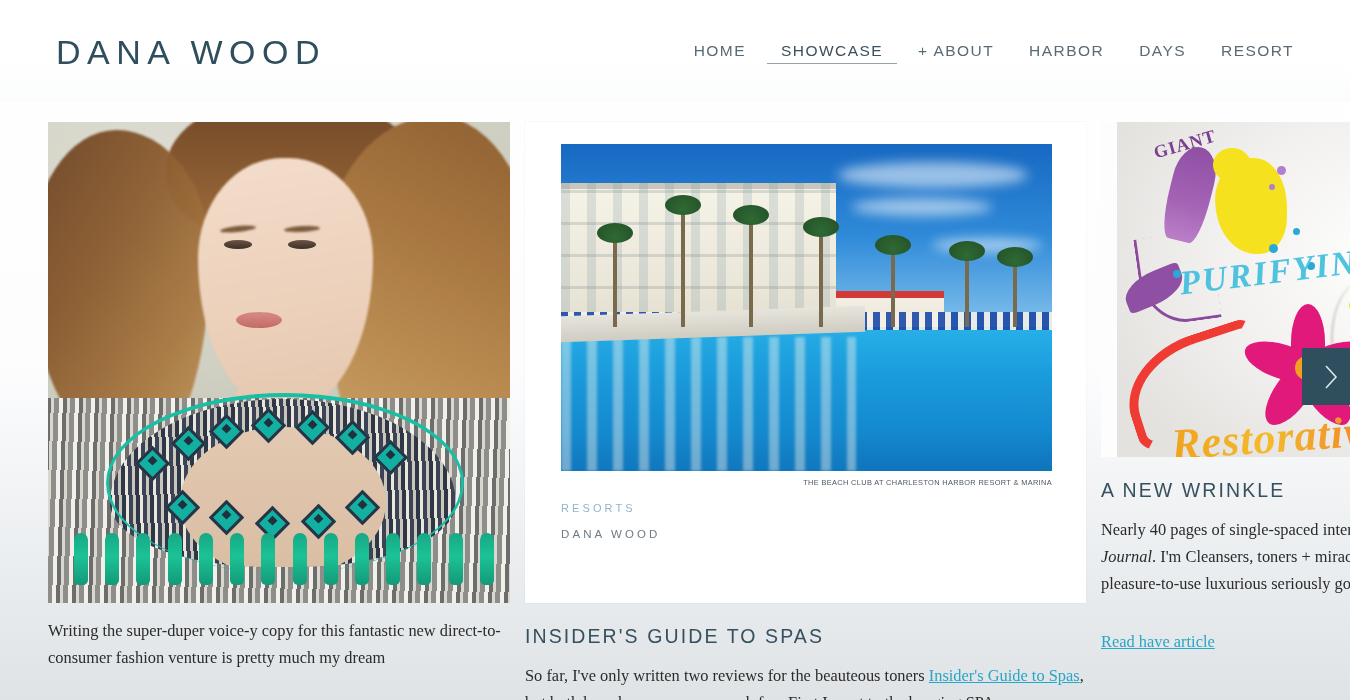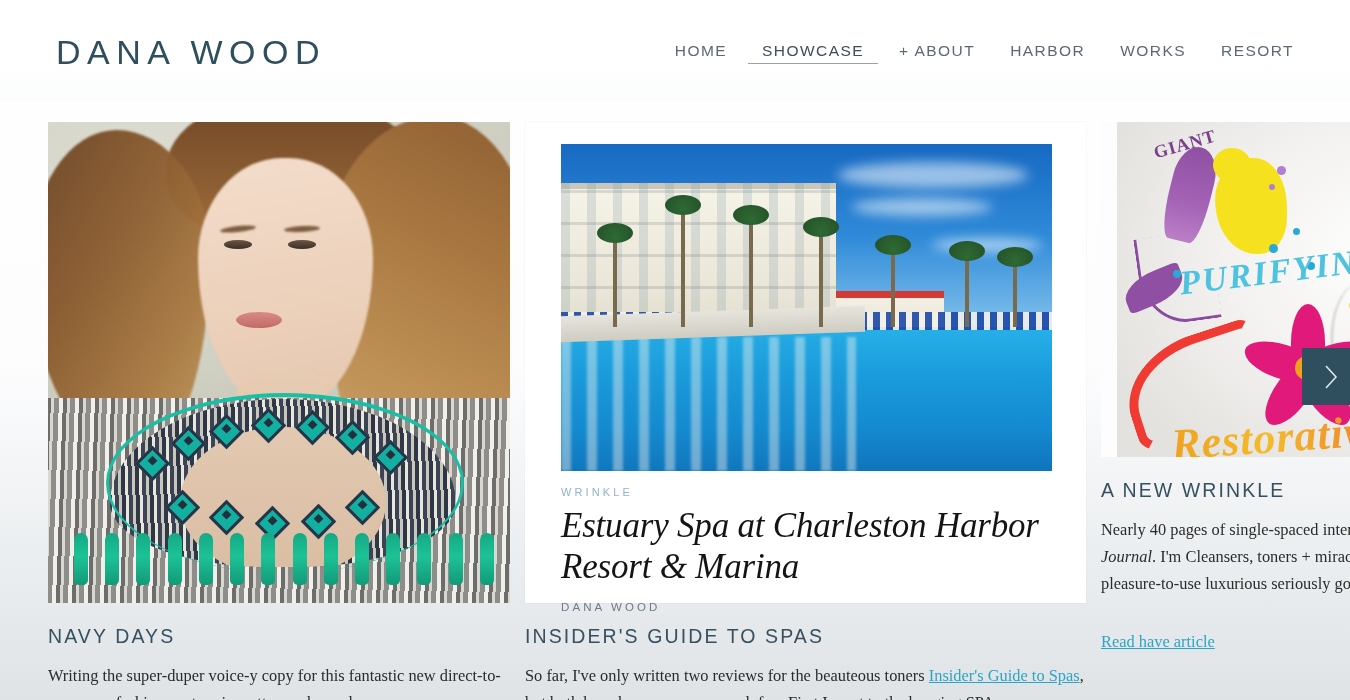--- a/index.html
+++ b/index.html
@@ -574,21 +574,21 @@
 
 <div class="page">
 
   <header class="site-header">
     <div class="logo">DANA WOOD</div>
     <nav class="nav">
       <a class="nav-item">HOME</a>
       <a class="nav-item active">SHOWCASE</a>
       <a class="nav-item">+ ABOUT</a>
       <a class="nav-item">HARBOR</a>
-      <a class="nav-item">WORKS</a>
+      <a class="nav-item">DAYS</a>
       <a class="nav-item">RESORT</a>
     </nav>
   </header>
 
   <div class="grid">
 
     <div class="col">
       <div class="photo-fashion">
         <div class="ff-bg"></div>
         <div class="ff-hair-top"></div>
@@ -654,21 +654,20 @@
           <span class="ff-tassel"></span>
             <span class="ff-tassel"></span>
           <span class="ff-tassel"></span>
             <span class="ff-tassel"></span>
           <span class="ff-tassel"></span>
             <span class="ff-tassel"></span>
         </div>
       </div>
 
       <div class="text-col1">
-        <h2 class="block-title">NAVY DAYS</h2>
         <p class="block-body">Writing the super-duper voice-y copy for this fantastic new direct-to-consumer fashion venture is pretty much my dream</p>
       </div>
     </div>
 
     <div class="col" style="width:561px;flex:0 0 561px;">
       <div class="mag-card">
         <div class="mag-photo">
           <div class="mp-sky"></div>
           <div class="mp-cloud1"></div>
           <div class="mp-cloud2"></div>
@@ -680,22 +679,22 @@
           <div class="mp-chairs"></div>
           <div class="mp-pooledge"></div>
           <div class="mp-palm" style="left:52px;  height:90px;"></div>
           <div class="mp-palm" style="left:120px; height:118px;"></div>
           <div class="mp-palm" style="left:188px; height:108px;"></div>
           <div class="mp-palm" style="left:258px; height:96px;"></div>
           <div class="mp-palm" style="left:330px; height:78px;"></div>
           <div class="mp-palm" style="left:404px; height:72px;"></div>
           <div class="mp-palm" style="left:452px; height:66px;"></div>
         </div>
-        <div class="mag-kicker">WRINKLE</div>
-        <div class="mag-title">Estuary Spa at Charleston Harbor Resort &amp; Marina</div>
+        <div class="mag-caption">THE BEACH CLUB AT CHARLESTON HARBOR RESORT &amp; MARINA</div>
+        <div class="mag-kicker">RESORTS</div>
         <div class="mag-byline">DANA WOOD</div>
       </div>
 
       <div class="text-col2">
         <h2 class="block-title">INSIDER'S GUIDE TO SPAS</h2>
         <p class="block-body"><span>So far, I've only written two reviews for the beauteous toners </span><a class="inline-link">Insider's Guide to Spas</a><span>, but both have been so, so, so much fun. First I went to the banging SPA</span></p>
       </div>
     </div>
 
     <div class="col3">

